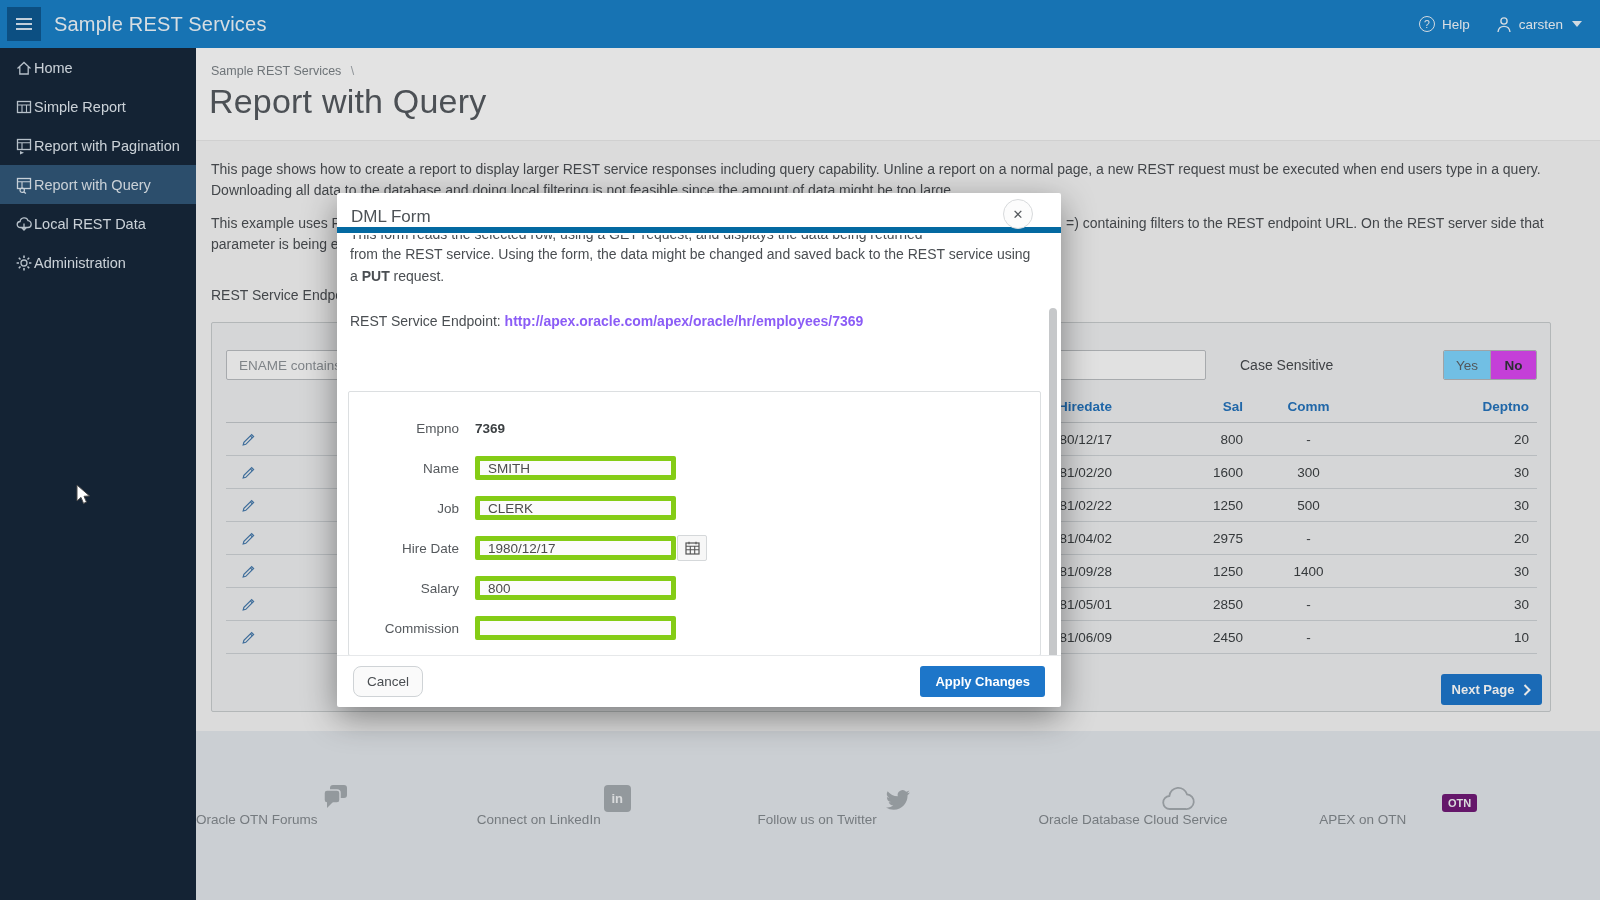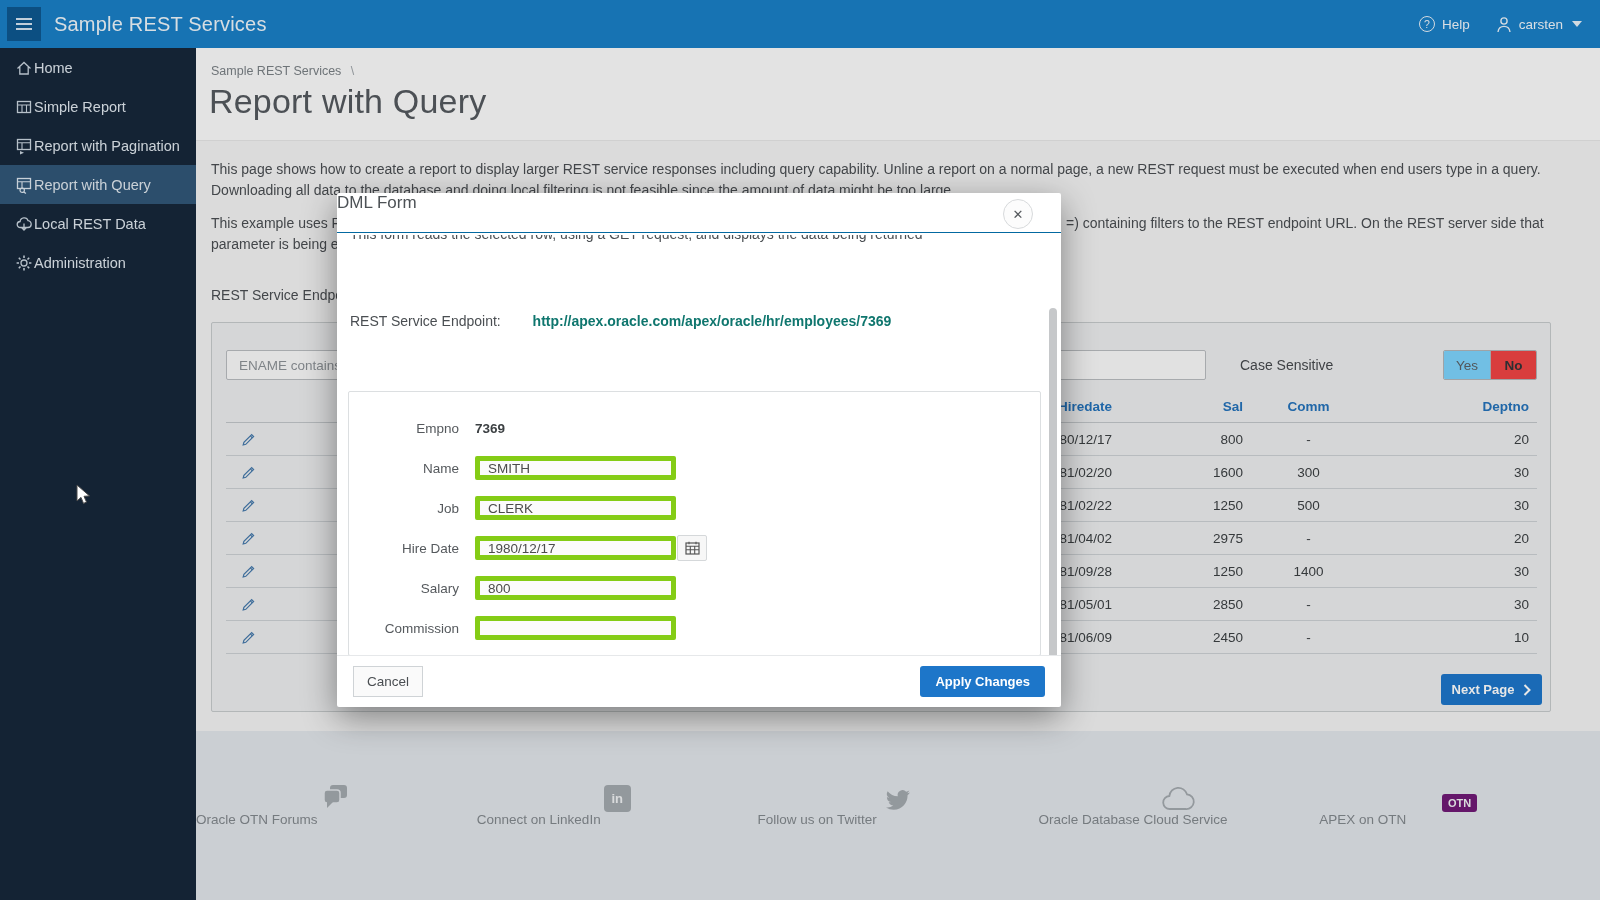--- a/index.html
+++ b/index.html
@@ -38,21 +38,21 @@
   .endpoint-bg { position:absolute; left:15px; top:146px; font-size:14px; color:#4a4e52; white-space:nowrap; }
 
   
   .panel { position:absolute; left:15px; top:181px; width:1340px; height:390px; background:#ecedee; border:1px solid #c6cacc; border-radius:2px; }
   .search-input { position:absolute; left:14px; top:27px; width:980px; height:30px; background:#f9f9f9; border:1px solid #b9bcbf; border-radius:2px; font-size:13.5px; color:#555a5e; padding:0 12px; font-family:"Liberation Sans", sans-serif; }
   .search-input::placeholder { color:#8d9297; opacity:1; }
   .cs-label { position:absolute; left:1028px; top:34px; font-size:14px; color:#46494d; }
   .toggle { position:absolute; left:1231px; top:27px; display:flex; height:30px; border:1px solid #b0b4b8; border-radius:2px; overflow:hidden; }
   .toggle .tbtn { width:46px; display:flex; align-items:center; justify-content:center; font-size:13.5px; cursor:pointer; }
   .toggle .tbtn.yes { background:#7dd3fc; color:#5b6166; }
-  .toggle .tbtn.no { background:#ef4444; color:#303438; font-weight:bold; border-left:1px solid #b0b4b8; }
+  .toggle .tbtn.no { background:#d946ef; color:#303438; font-weight:bold; border-left:1px solid #b0b4b8; }
 
   .rtable { position:absolute; left:14px; top:67px; width:1311px; }
   .t-head, .t-row { display:flex; align-items:center; padding-right:8px; }
   .t-head { height:33px; border-bottom:1px solid #c2c6c9; font-weight:bold; font-size:13.5px; color:#2472ba; }
   .t-row { height:33px; border-bottom:1px solid #ccd0d3; font-size:13.5px; color:#3c4043; }
   .c-edit { width:44px; display:flex; justify-content:center; }
   .c-fill { flex:1; }
   .c-hire { width:130px; text-align:right; }
   .c-sal  { width:131px; text-align:right; }
   .c-comm { width:131px; text-align:center; }
@@ -68,40 +68,40 @@
   .f-label { font-size:13.5px; color:#82888d; }
   .li-box { width:27px; height:27px; background:#a3a9ae; border-radius:4px; color:#f0f2f3; font-weight:bold; font-size:13px; display:flex; align-items:center; justify-content:center; }
   .apex-txt { font-size:15px; color:#a9afb4; letter-spacing:1px; }
   .otn-badge { font-size:11px; font-weight:bold; color:#f0f2f3; background:#701a75; border-radius:3px; padding:3px 6px; }
 
   
   .dim { position:absolute; inset:0; background:rgba(0,0,0,0.095); z-index:40; }
 
   
   .modal { position:absolute; left:337px; top:193px; width:724px; height:514px; background:#ffffff; border-radius:2px; box-shadow:0 10px 34px rgba(0,0,0,.42); z-index:100; }
-  .m-header { position:relative; height:40px; border-bottom:1px solid #0369a1; display:flex; align-items:flex-start; }
+  .m-header { position:relative; height:40px; border-bottom:6px solid #0369a1; display:flex; align-items:flex-end; padding-left:14px; }
   .m-title { font-size:17px; color:#4d5256; }
   .m-close { position:absolute; right:28px; top:6px; width:30px; height:30px; border-radius:50%; border:1px solid #d8dadc; background:#fcfcfc; color:#55595d; font-size:13px; display:flex; align-items:center; justify-content:center; cursor:pointer; }
   .m-body { position:absolute; left:0; top:40px; width:724px; height:422px; overflow:hidden; }
   .m-scrollthumb { position:absolute; right:4px; top:75px; width:8px; height:366px; background:#c6c8ca; border-radius:4px; }
   .m-clipped { position:absolute; left:13px; top:2px; width:685px; height:9px; overflow:hidden; font-size:14px; color:#4a4e52; }
   .m-clipped span { display:block; margin-top:-9px; }
   .m-text { position:absolute; left:13px; top:11px; width:685px; font-size:14px; line-height:21.5px; color:#4a4e52; }
   .m-endpoint { position:absolute; left:13px; top:80px; font-size:14px; color:#4a4e52; }
-  .m-endpoint b { color:#0f766e;margin-left:28px; }
+  .m-endpoint b { color:#8b5cf6; }
   .form-box { position:absolute; left:11px; top:158px; width:693px; height:265px; border:1px solid #dcdfe1; border-radius:2px; background:#fff; padding-top:24px; }
   .f-row { display:flex; align-items:center; margin-bottom:16px; height:24px; }
   .f-lab { width:110px; text-align:right; font-size:13.5px; color:#55595d; }
   .f-val { margin-left:16px; }
   .ro-val { font-size:13.5px; font-weight:bold; color:#3c4043; }
   .txt-in { width:201px; height:24px; background:#fbfbfb; border:5px solid #84cc16; border-radius:2px; font-size:13.5px; color:#4c4c4c; padding:0 8px; font-family:"Liberation Sans", sans-serif; }
   .cal-btn { width:30px; height:26px; margin-left:1px; background:#f7f7f7; border:1px solid #d5d8da; border-radius:2px; display:inline-flex; align-items:center; justify-content:center; vertical-align:middle; cursor:pointer; }
   .date-wrap { display:flex; align-items:center; }
   .m-footer { position:absolute; left:0; bottom:0; width:724px; height:52px; border-top:1px solid #e6e8ea; display:flex; align-items:center; padding:0 16px; }
-  .btn-cancel { height:31px; padding:0 13px; background:#fafafa; border:1px solid #cfd3d6; border-radius:0; font-size:13.5px; color:#4a4e52; cursor:pointer; font-family:"Liberation Sans", sans-serif; }
+  .btn-cancel { height:31px; padding:0 13px; background:#fafafa; border:1px solid #cfd3d6; border-radius:8px; font-size:13.5px; color:#4a4e52; cursor:pointer; font-family:"Liberation Sans", sans-serif; }
   .btn-apply { margin-left:auto; height:31px; padding:0 15px; background:#1d76c9; border:none; border-radius:3px; font-size:13px; font-weight:bold; color:#fff; cursor:pointer; font-family:"Liberation Sans", sans-serif; }
 
   .cursor { position:absolute; left:76px; top:484px; z-index:300; pointer-events:none; }
 </style>
 </head>
 <body>
 
 <div class="screen">
 
   <header class="topbar">
@@ -363,20 +363,21 @@
       <span class="m-title">DML Form</span>
       <button class="m-close">
           <span>✕</span>
         </button>
     </div>
 
     <div class="m-body">
       <div class="m-clipped">
           <span>This form reads the selected row, using a GET request, and displays the data being returned</span>
         </div>
+      <p class="m-text"><span>from the REST service. Using the form, the data might be changed and saved back to the REST service using a </span><b>PUT</b><span> request.</span></p>
       <p class="m-endpoint"><span>REST Service Endpoint: </span><b>http://apex.oracle.com/apex/oracle/hr/employees/7369</b></p>
 
       <div class="form-box">
         <div class="f-row">
           <div class="f-lab">Empno</div>
           <div class="f-val ro-val">7369</div>
         </div>
         <div class="f-row">
           <div class="f-lab">Name</div>
           <div class="f-val"><input class="txt-in" type="text" value="SMITH" style=""></div>

